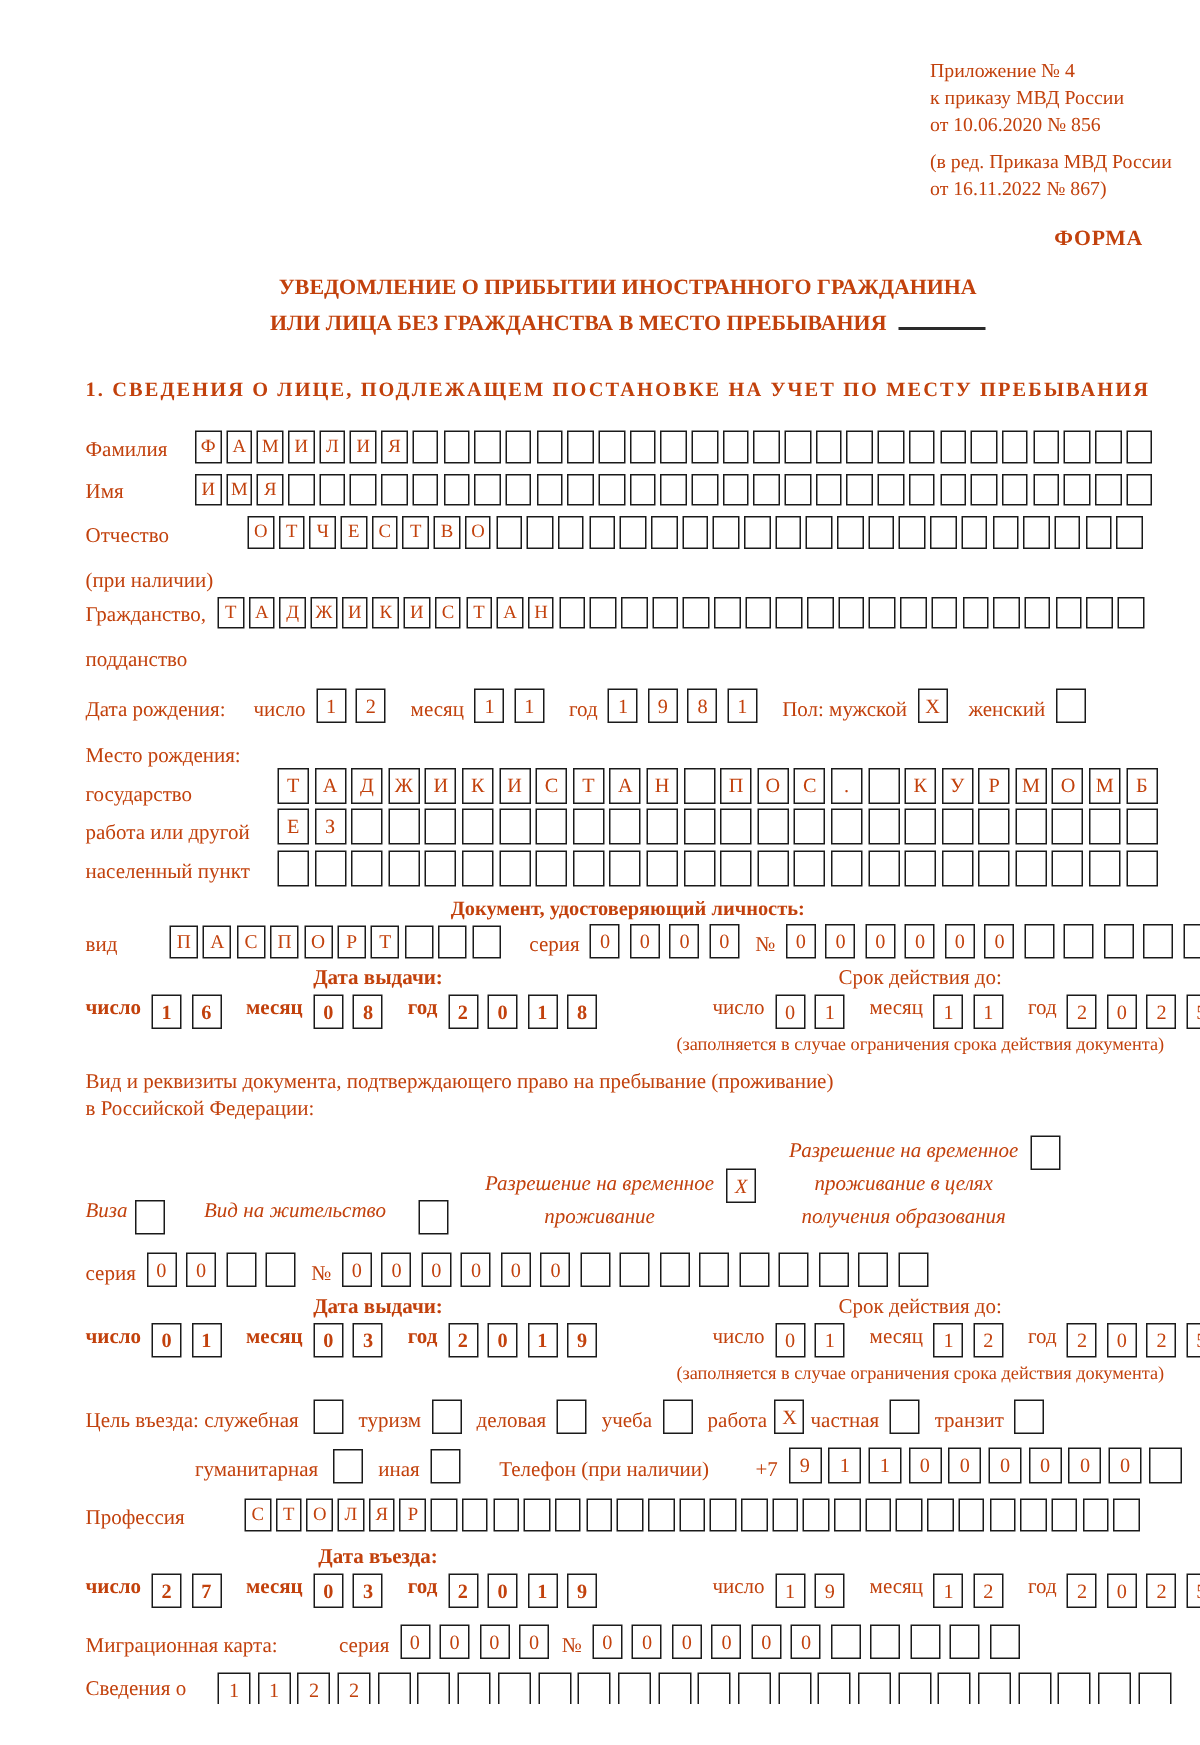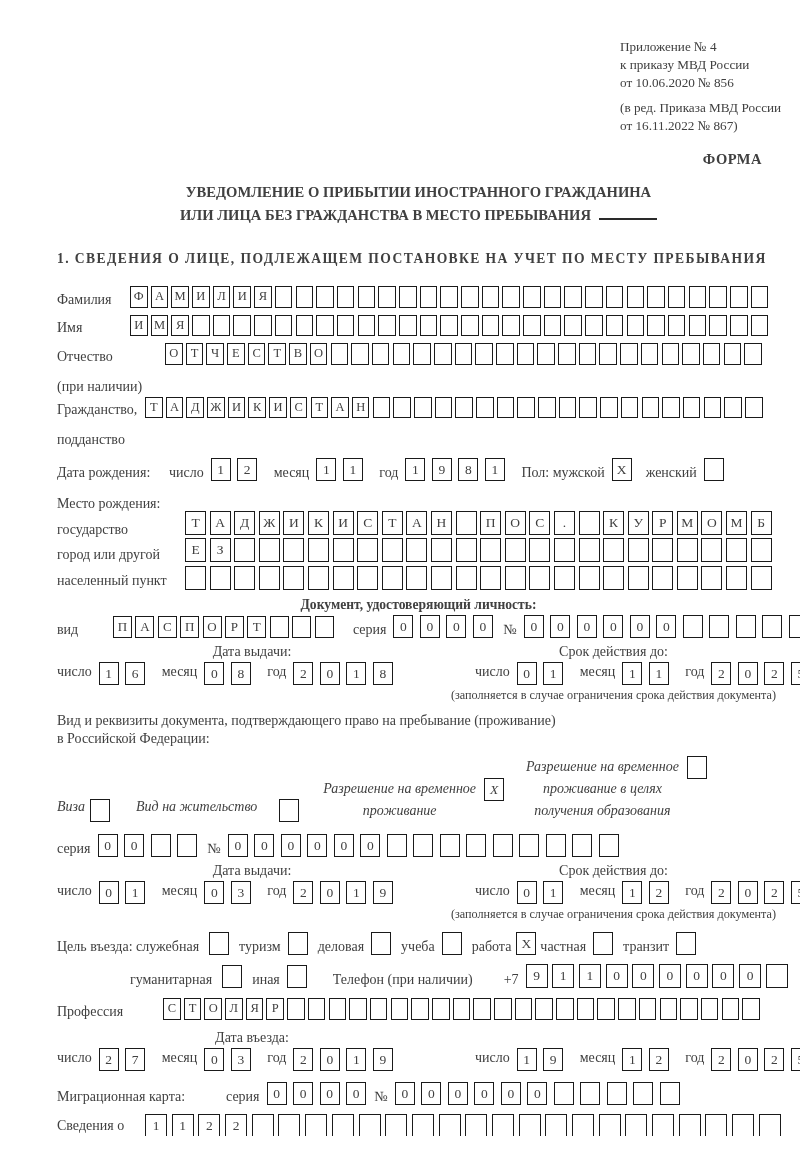--- a/index.html
+++ b/index.html
@@ -1,18 +1,18 @@
 <!DOCTYPE html>
 <html><head>
 <meta charset="utf-8">
 <style>
   html,body{margin:0;padding:0;background:#fff;}
   .page{
     width:800px;height:1136px;box-sizing:border-box;position:relative;
-    padding:38px 20px 0 57px;background:#fff;color:#404040;
+    padding:38px 20px 0 57px;background:#fff;color:#c2410c;
     font-family:"Liberation Serif","DejaVu Serif",serif;font-size:14px;overflow:hidden;
   }
   .annex{margin-left:563px;font-size:13.2px;line-height:18px;white-space:nowrap;}
   .annex .amend{margin-top:7px;}
   .forma{text-align:right;margin-right:18px;margin-top:16px;font-weight:bold;font-size:14.5px;letter-spacing:.5px;}
   .title{text-align:center;font-weight:bold;font-size:14.6px;line-height:23px;margin-top:13px;}
   .blank{display:inline-block;width:58px;border-bottom:2px solid #2a2a2a;height:14px;margin-left:8px;}
   .section{font-weight:bold;font-size:13.6px;letter-spacing:1.4px;margin-top:24px;white-space:nowrap;}
   .row{display:flex;align-items:flex-end;margin-top:7px;}
   .lbl{font-size:14px;flex:none;}
@@ -26,21 +26,21 @@
   .med .cell{width:19px;height:22px;margin-right:3.4px;font-size:13px;line-height:20px;}
   .wide .cell{width:22px;height:24px;margin-right:4.7px;font-size:13.5px;line-height:22px;}
   .bp .cell{width:21px;height:24px;margin-right:3.6px;font-size:13.5px;line-height:22px;}
   .date .cell{width:20px;height:23px;margin-right:6.5px;font-size:13.5px;line-height:21px;}
   .cb .cell{width:20px;height:23px;margin-right:0;font-size:13.5px;line-height:21px;}
   .dlbl{margin:2px 7px 0 10px;flex:none;}
   .dlbl0{margin-left:0;}
   .center{text-align:center;}
   .bold{font-weight:bold;}
   .two-col{display:flex;margin-top:8px;}
-  .col-l{width:390px;flex:none;}
+  .col-l{width:390px;flex:none;font-weight:bold;}
   .col-r{flex:1;}
   .dategrp{display:flex;align-items:flex-start;}
   .note{font-size:12.2px;text-align:center;margin-top:3px;}
   .mt10{margin-top:10px;}.mt2{margin-top:2px;}
   .opt{display:flex;align-items:flex-start;font-style:italic;}
   .opt .cb{margin-left:8px;margin-top:0;}
   .opt-text{text-align:center;line-height:22px;}
   .opt-text span{display:block;}
   .leftcol-lines div{line-height:25.5px;white-space:nowrap;}
   .glines div{line-height:24.5px;white-space:nowrap;}
@@ -242,21 +242,21 @@
     <span class="dlbl" style="margin-left:14px">женский</span>
     <span class="cells cb">
         <span class="cell"></span>
       </span>
   </div>
 
   <div class="row mt10">
     <div class="lbl lw128 leftcol-lines">
       <div>Место рождения:</div>
       <div>государство</div>
-      <div>город или другой</div>
+      <div>работа или другой</div>
       <div>населенный пункт</div>
     </div>
     <div class="bprows">
       <span class="cells bp">
           <span class="cell">Т</span>
           <span class="cell">А</span>
           <span class="cell">Д</span>
           <span class="cell">Ж</span>
           <span class="cell">И</span>
           <span class="cell">К</span>

